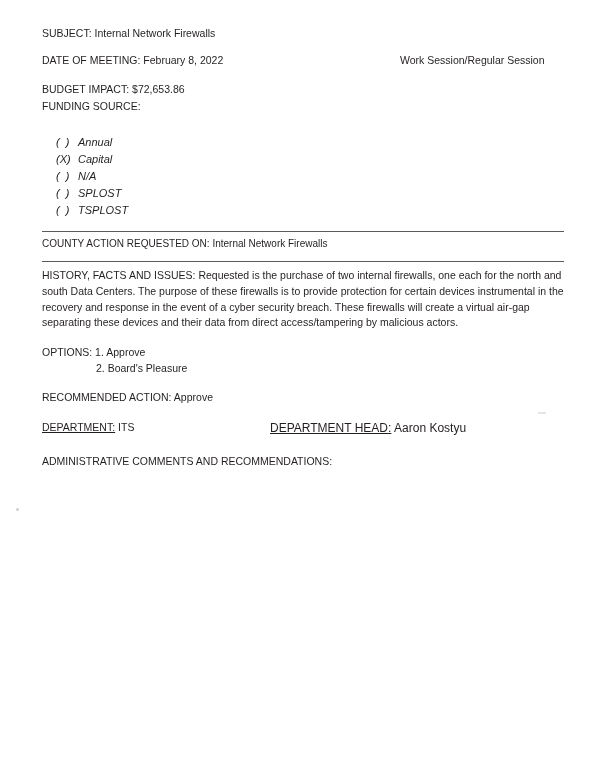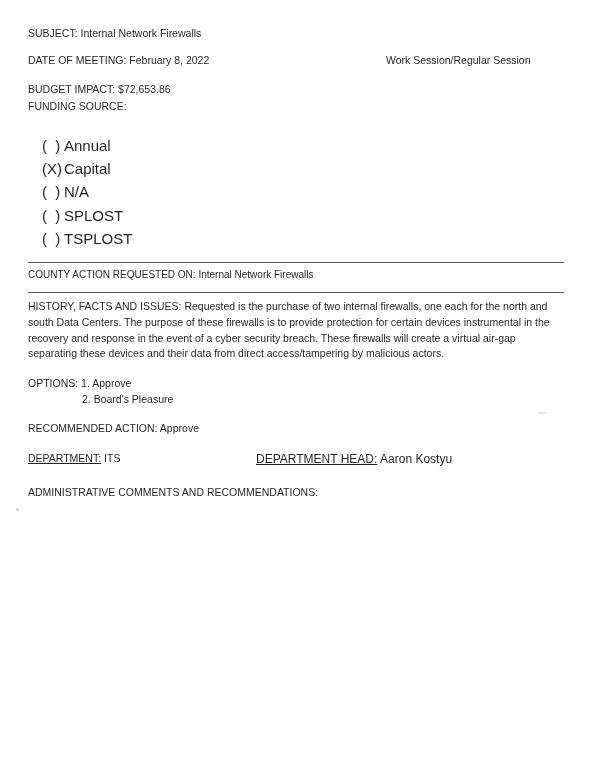--- a/index.html
+++ b/index.html
@@ -27,21 +27,21 @@
     margin-top: 45px;
     line-height: 1.5;
   }
   .header .line {
     font-size: 11.5px;
     letter-spacing: 0.2px;
     color: #231f20;
   }
   .body-area {
     margin-top: 26px;
-    padding-left: 28px;
+    padding-left: 42px;
     padding-right: 36px;
   }
   .row {
     position: relative;
     font-size: 10.5px;
     line-height: 1.45;
     margin-bottom: 2px;
   }
   .label-strong {
     color: #231f20;
@@ -61,23 +61,24 @@
   }
   .budget-row { margin-bottom: 1px; }
   .funding-row { margin-bottom: 20px; }
 
   .checklist {
     margin: 2px 0 0 0;
     padding: 0 0 0 14px;
     list-style: none;
   }
   .checklist li {
-    font-size: 15px;
+    font-size: 11px;
     line-height: 1.55;
     white-space: pre;
+    font-style: italic;
   }
   .check-mark {
     display: inline-block;
     width: 22px;
   }
 
   .rule {
     border: none;
     border-top: 1px solid #5a5a5a;
     margin: 12px 0 6px 0;

